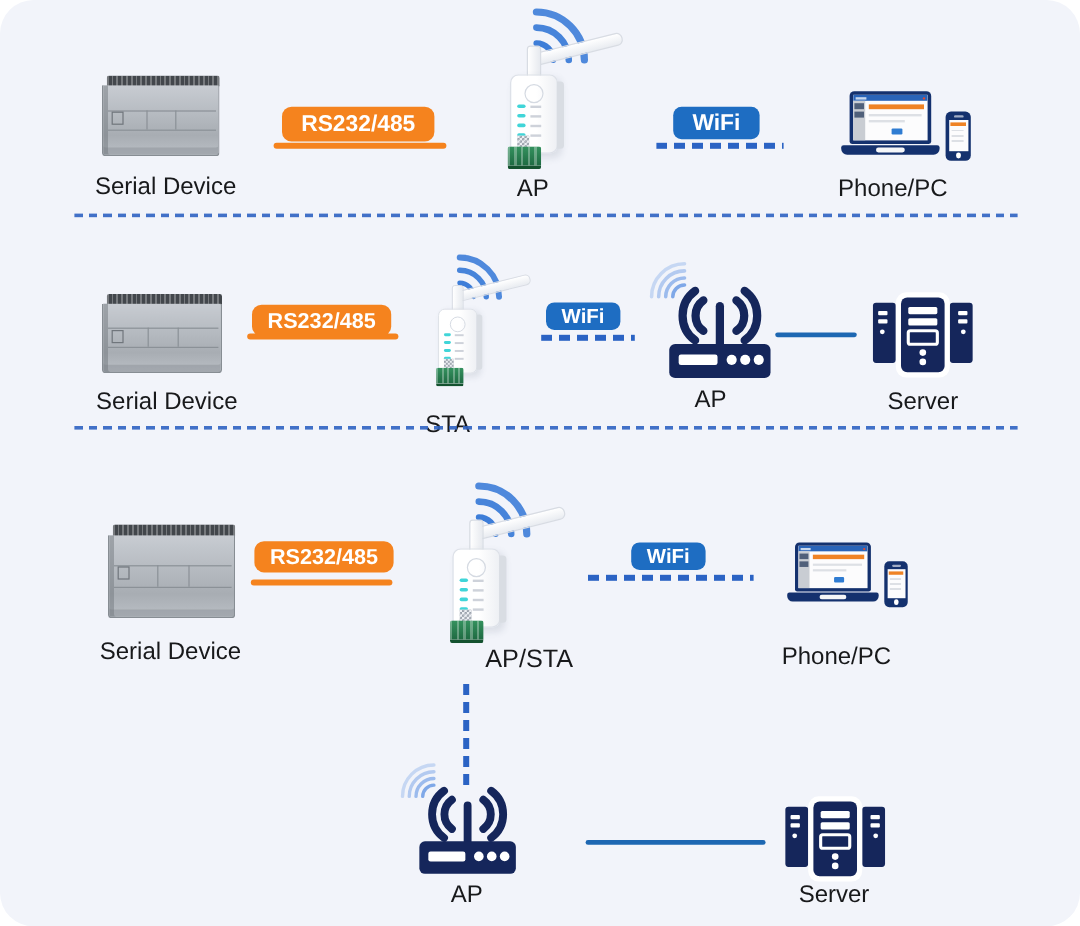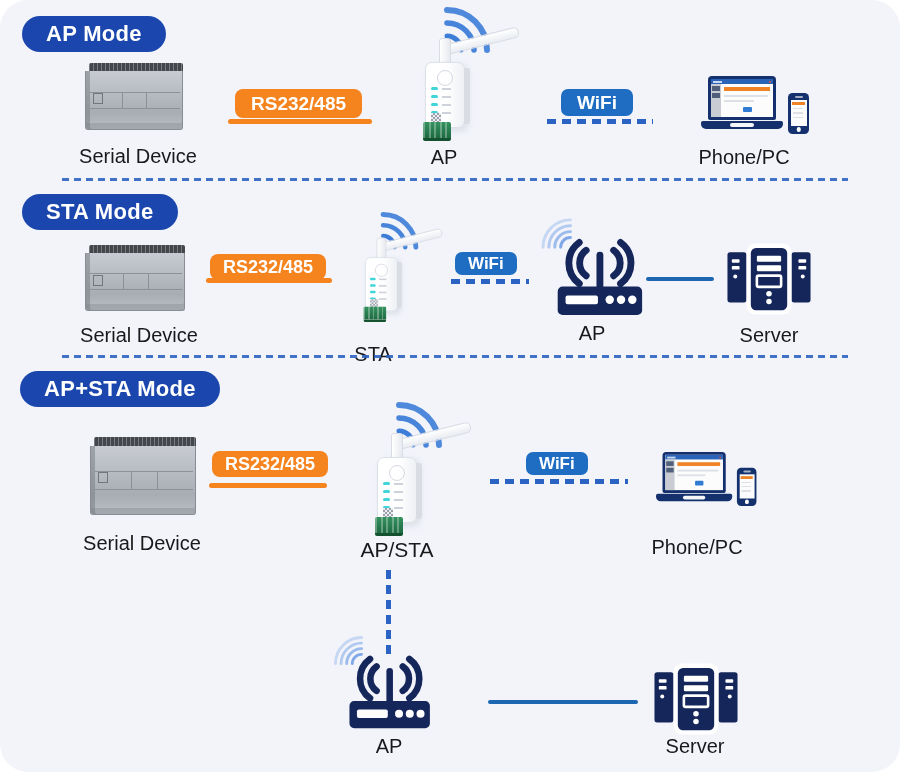--- a/index.html
+++ b/index.html
@@ -28,21 +28,21 @@
   
   .hdash{position:absolute;height:4.5px;
     background:repeating-linear-gradient(90deg,#2b63c4 0 9px,transparent 9px 15px);}
   .vdash{position:absolute;width:4.5px;
     background:repeating-linear-gradient(180deg,#2b63c4 0 9px,transparent 9px 15px);}
   .sep{position:absolute;height:3px;
     background:repeating-linear-gradient(90deg,#2e62c2 0 7px,transparent 7px 12px);opacity:.9;}
   .sline{position:absolute;height:4px;background:#1d67b2;border-radius:2px;}
   
   .lbl{position:absolute;transform:translateX(-50%);font-size:20px;color:#18191b;white-space:nowrap;}
-  .lbl.big{font-size:21px;}
+  .lbl.big{font-size:21px;margin-left:44px;}
   
   .plc{position:absolute;}
   .plc-vent{position:absolute;left:4%;right:0;top:0;height:13%;
     background:#43474c;border-radius:2px 2px 0 0;
     background-image:repeating-linear-gradient(90deg,rgba(255,255,255,.28) 0 1.5px,transparent 1.5px 4px);}
   .plc-body{position:absolute;left:0;right:0;top:12%;bottom:0;
     background:linear-gradient(180deg,#c8ccd2 0%,#b4b9bf 45%,#a8adb3 72%,#babfc5 100%);
     border:1px solid #878d93;border-top:none;border-radius:0 0 3px 3px;
     box-shadow:inset 4px 0 0 rgba(116,122,128,.5), inset 0 -6px 0 rgba(130,136,142,.4);}
   .plc-h{position:absolute;left:4px;right:2px;height:1px;background:#8b9197;}
@@ -100,21 +100,20 @@
   .ph-screen::after{content:'';position:absolute;left:2.5px;right:4px;top:8px;height:12px;
     background:repeating-linear-gradient(180deg,#dde0e5 0 1.5px,transparent 1.5px 4.5px);}
   .ph-home{position:absolute;left:50%;bottom:2.5px;transform:translateX(-50%);width:4.5px;height:4.5px;background:#fff;border-radius:50%;}
   .icon-abs{position:absolute;}
 </style>
 </head>
 <body>
 
 <div class="canvas">
 
-  <div class="mode" style="left:22px;top:16px">AP Mode</div>
 
   <div class="plc" style="left:85px;top:63px;width:98px;height:67px">
     <div class="plc-vent"></div>
     <div class="plc-body">
       <div class="plc-h" style="top:36%"></div>
       <div class="plc-h" style="top:63%"></div>
       <div class="plc-v" style="left:38%;top:36%;height:27%"></div>
       <div class="plc-v" style="left:63%;top:36%;height:27%"></div>
       <div class="plc-chip"></div>
     </div>
@@ -172,21 +171,20 @@
     <div class="phone">
       <div class="ph-speaker"></div>
       <div class="ph-screen"></div>
       <div class="ph-home"></div>
     </div>
   </div>
   <div class="lbl" style="left:744px;top:146px">Phone/PC</div>
 
   <div class="sep" style="left:62px;top:178px;width:786px"></div>
 
-  <div class="mode" style="left:22px;top:194px">STA Mode</div>
 
   <div class="plc" style="left:85px;top:245px;width:100px;height:66px">
     <div class="plc-vent"></div>
     <div class="plc-body">
       <div class="plc-h" style="top:36%"></div>
       <div class="plc-h" style="top:63%"></div>
       <div class="plc-v" style="left:38%;top:36%;height:27%"></div>
       <div class="plc-v" style="left:63%;top:36%;height:27%"></div>
       <div class="plc-chip"></div>
     </div>
@@ -263,21 +261,20 @@
     <rect x="38" y="26" width="28" height="7" rx="1.5" fill="#fff"></rect>
     <rect x="38" y="37" width="28" height="7" rx="1.5" fill="#fff"></rect>
     <rect x="38" y="49" width="28" height="13" rx="2" fill="none" stroke="#fff" stroke-width="3"></rect>
     <circle cx="52" cy="70" r="3.2" fill="#fff"></circle>
       <circle cx="52" cy="79" r="3.2" fill="#fff"></circle>
   </svg>
   <div class="lbl" style="left:769px;top:324px">Server</div>
 
   <div class="sep" style="left:62px;top:355px;width:786px"></div>
 
-  <div class="mode" style="left:20px;top:371px">AP+STA Mode</div>
 
   <div class="plc" style="left:90px;top:437px;width:106px;height:78px">
     <div class="plc-vent"></div>
     <div class="plc-body">
       <div class="plc-h" style="top:36%"></div>
       <div class="plc-h" style="top:63%"></div>
       <div class="plc-v" style="left:38%;top:36%;height:27%"></div>
       <div class="plc-v" style="left:63%;top:36%;height:27%"></div>
       <div class="plc-chip"></div>
     </div>

